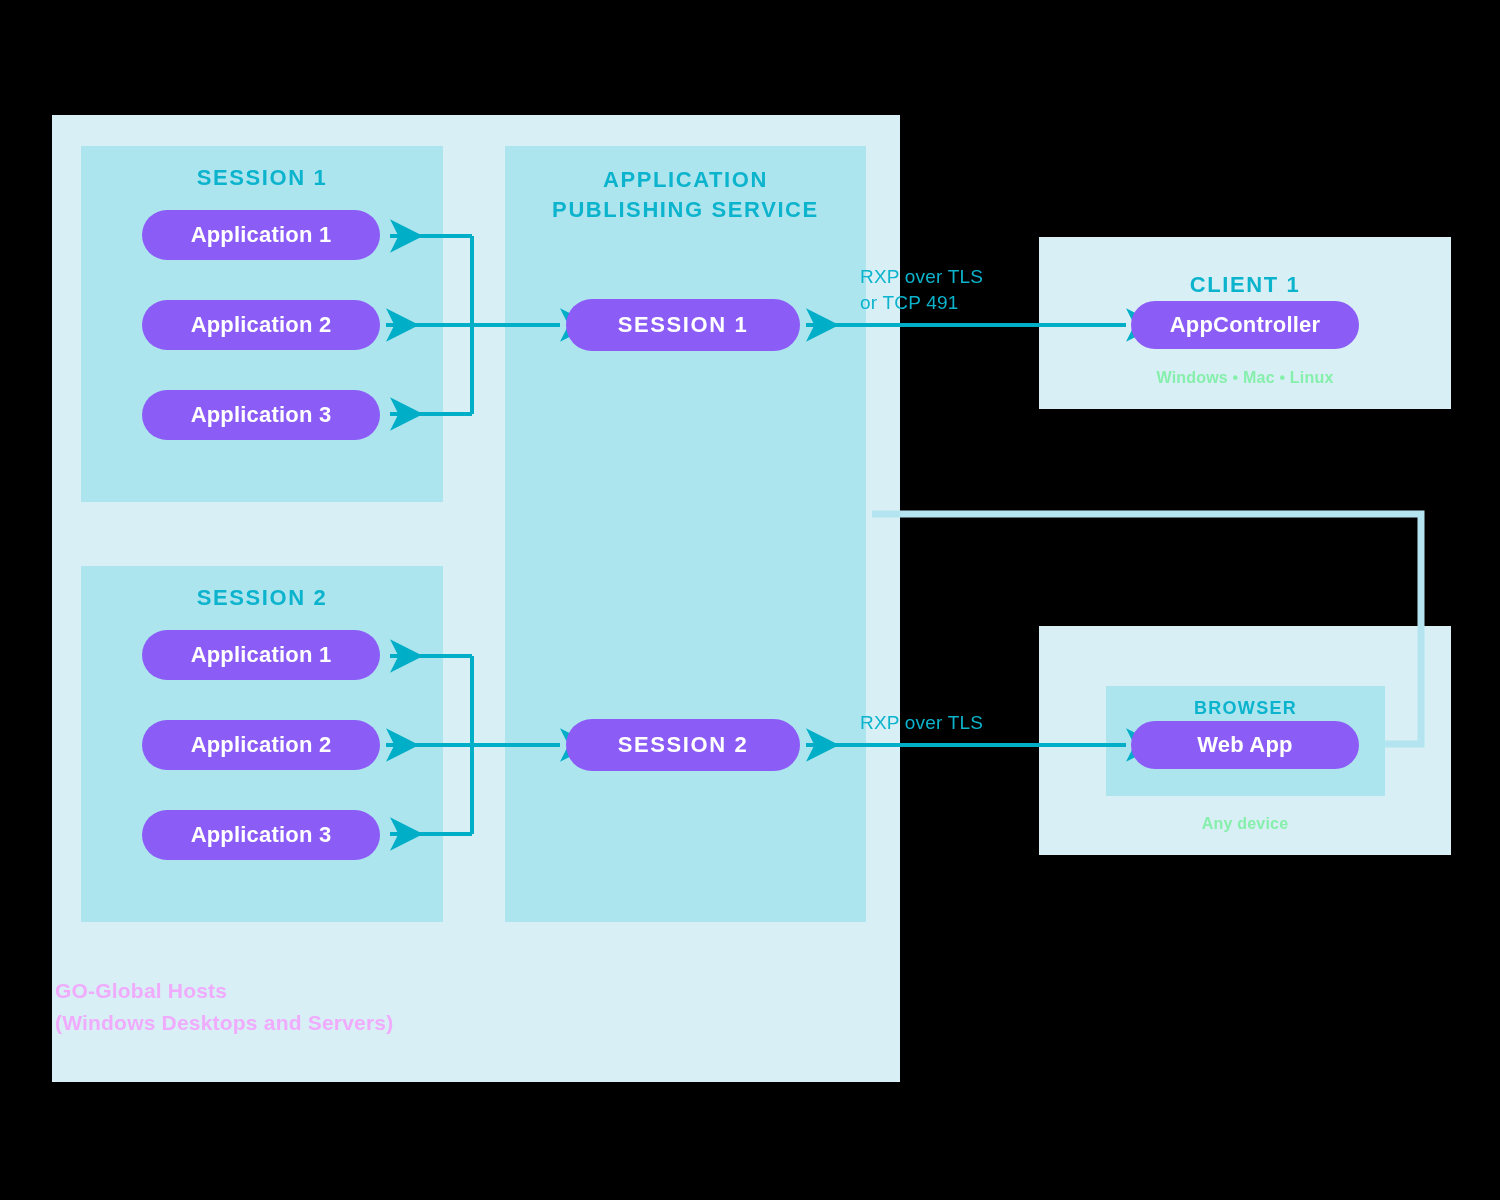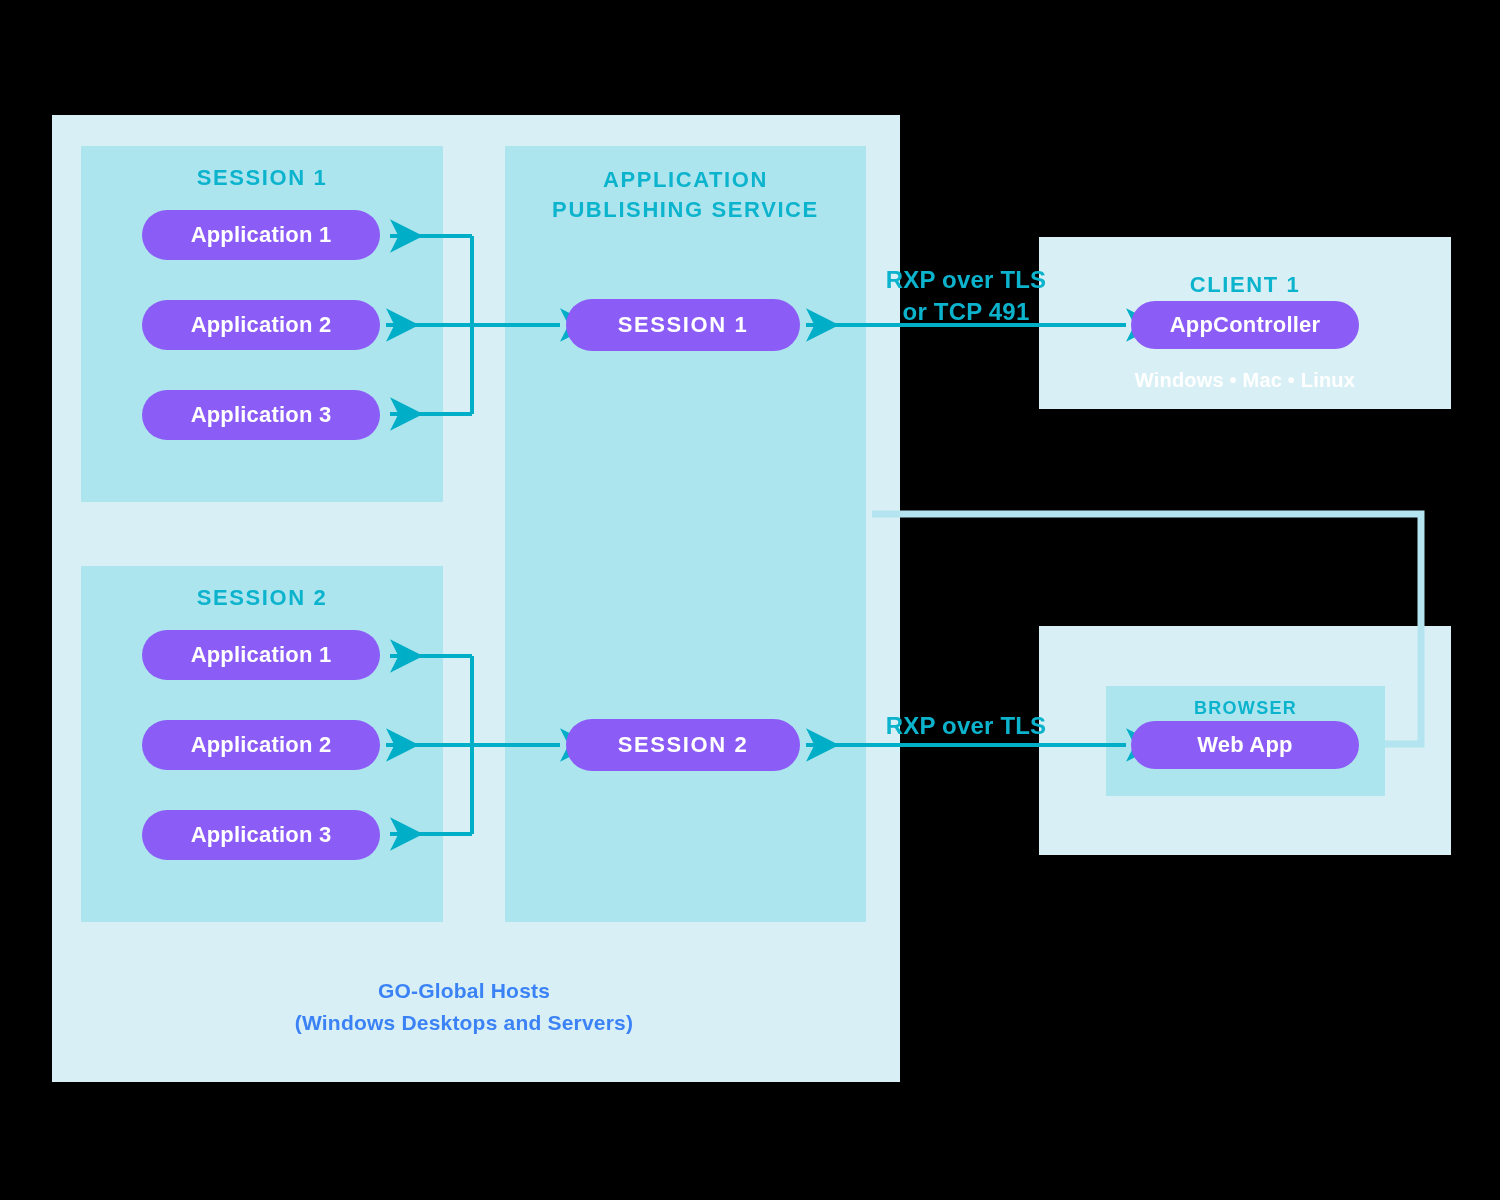--- a/index.html
+++ b/index.html
@@ -102,52 +102,51 @@
   #app-2-2 { top: 720px; }
   #app-2-3 { top: 810px; }
   .session-pill { left: 566px; width: 234px; height: 52px; }
   #session-pill-1 { top: 299px; }
   #session-pill-2 { top: 719px; }
   #appcontroller-pill { left: 1131px; top: 301px; width: 228px; height: 48px; }
   #webapp-pill       { left: 1131px; top: 721px; width: 228px; height: 48px; }
   
   .client-sub {
     position: absolute;
-    color: #ffffff;
-    font-size: 20px;
+    color: #86efac;
+    font-size: 16px;
     font-weight: 700;
     text-align: center;
     letter-spacing: 0.2px;
   }
   #client-1-sub { left: 1039px; top: 369px; width: 412px; }
   #client-2-sub { left: 1039px; top: 815px; width: 412px; }
   
   .conn-label {
     position: absolute;
     color: #0cb3cd;
-    font-size: 24px;
-    font-weight: 700;
-    text-align: center;
+    font-size: 19px;
+    font-weight: 400;
     line-height: 1.35;
     white-space: pre-line;
     letter-spacing: 0.2px;
   }
   #label-rxp-1   { left: 860px;  top: 264px; width: 212px; }
   #label-rxp-2   { left: 860px;  top: 710px; width: 212px; }
   #label-http    { left: 1090px; top: 491px; width: 300px; }
   
   #host-caption {
     position: absolute;
-    left: 40px;
+    left: 55px;
     top: 975px;
     width: 848px;
-    color: #3b82f6;
+    color: #f0abfc;
     font-size: 21px;
     font-weight: 700;
-    text-align: center;
+    text-align: left;
     line-height: 1.5;
     white-space: pre-line;
     letter-spacing: 0.2px;
   }
   
   #connectors {
     position: absolute;
     left: 0; top: 0;
     width: 1500px;
     height: 1200px;
@@ -171,20 +170,21 @@
   <div class="group-title" id="aps-title">APPLICATION
 PUBLISHING SERVICE</div>
 
   <div class="box client-box" id="client-1-box"></div>
   <div class="group-title" id="client-1-title">CLIENT 1</div>
   <div class="client-sub" id="client-1-sub">Windows • Mac • Linux</div>
 
   <div class="box client-box" id="client-2-box"></div>
   <div class="box" id="browser-box"></div>
   <div class="group-title" id="browser-title">BROWSER</div>
+  <div class="client-sub" id="client-2-sub">Any device</div>
 
   <svg id="connectors" viewBox="0 0 1500 1200" xmlns="http://www.w3.org/2000/svg">
     <defs>
       <marker id="arrow-left" markerWidth="9" markerHeight="9" refX="8.5" refY="4.5" orient="auto-start-reverse" markerUnits="strokeWidth">
         <path d="M8.5,0.3 L0.2,4.5 L8.5,8.7 L6.4,4.5 Z" fill="#00aec7"></path>
       </marker>
       <marker id="arrow-right" markerWidth="9" markerHeight="9" refX="0.5" refY="4.5" orient="auto" markerUnits="strokeWidth">
         <path d="M0.5,0.3 L8.8,4.5 L0.5,8.7 L2.6,4.5 Z" fill="#00aec7"></path>
       </marker>
     </defs>

